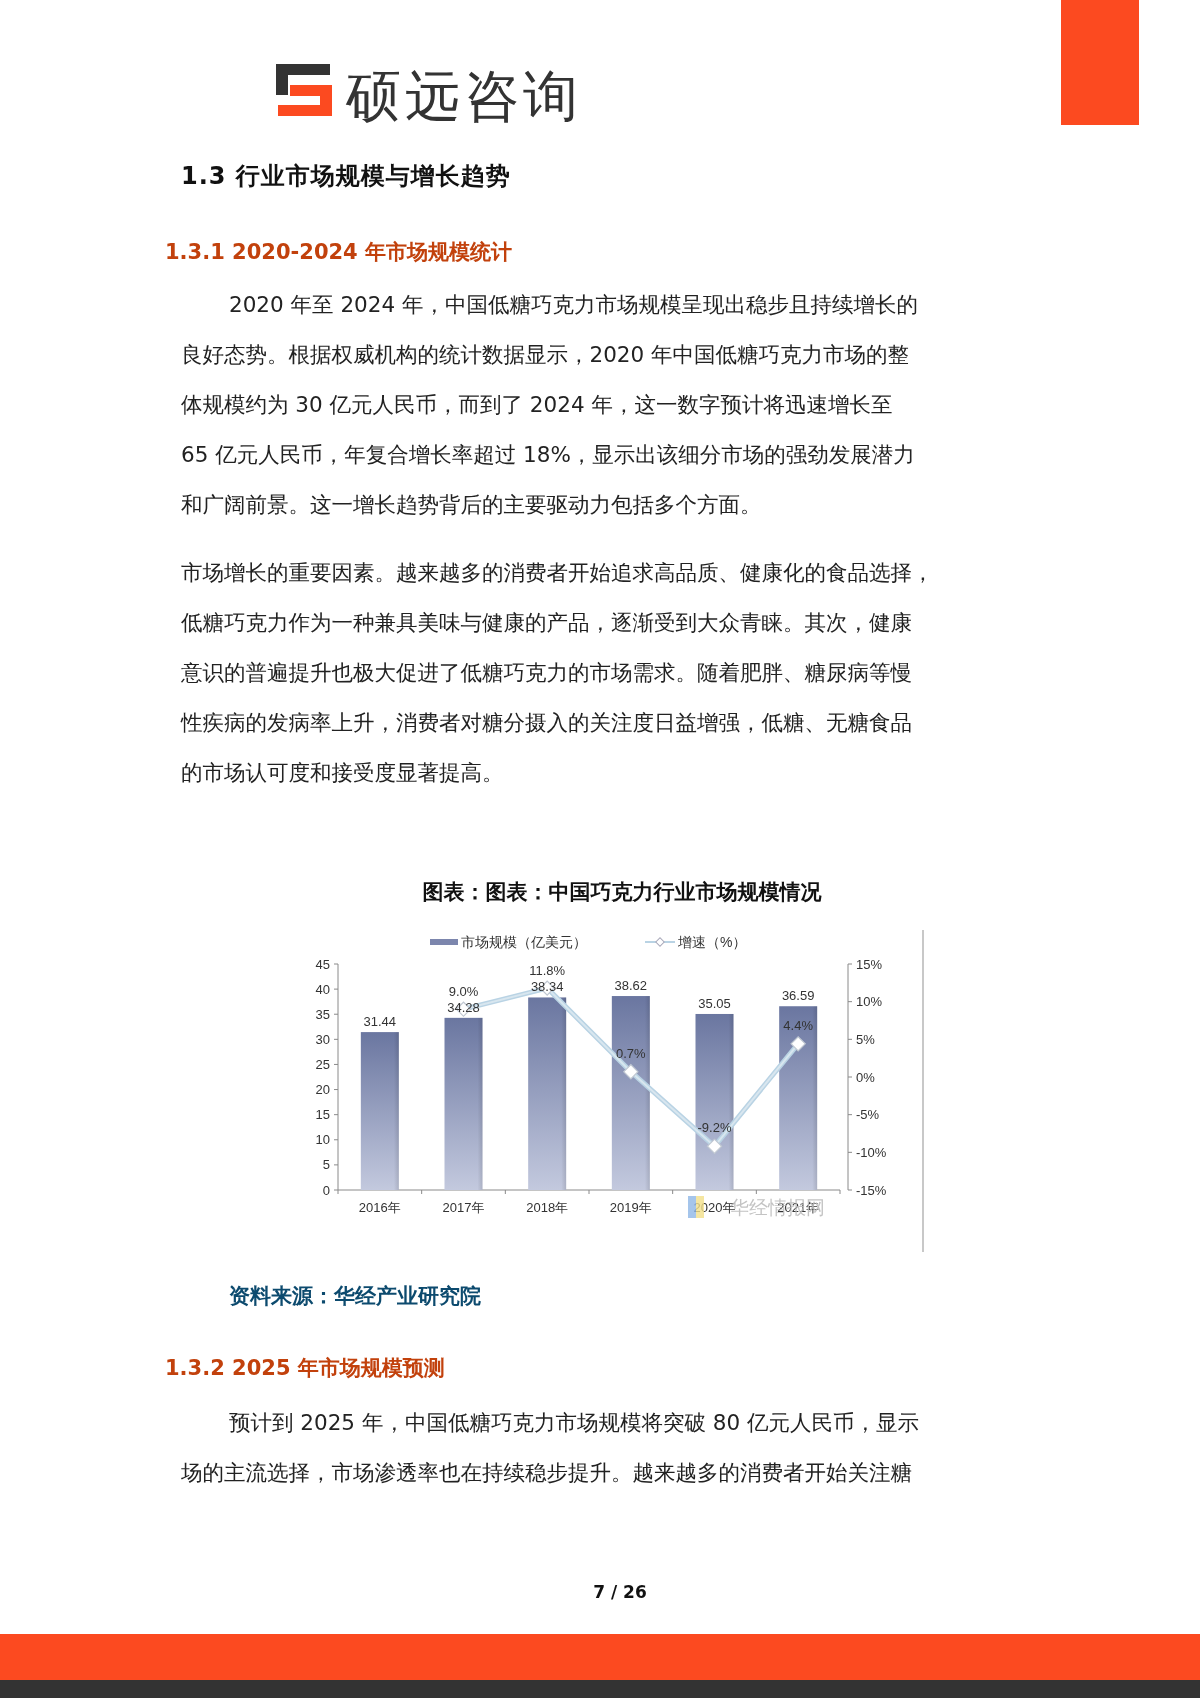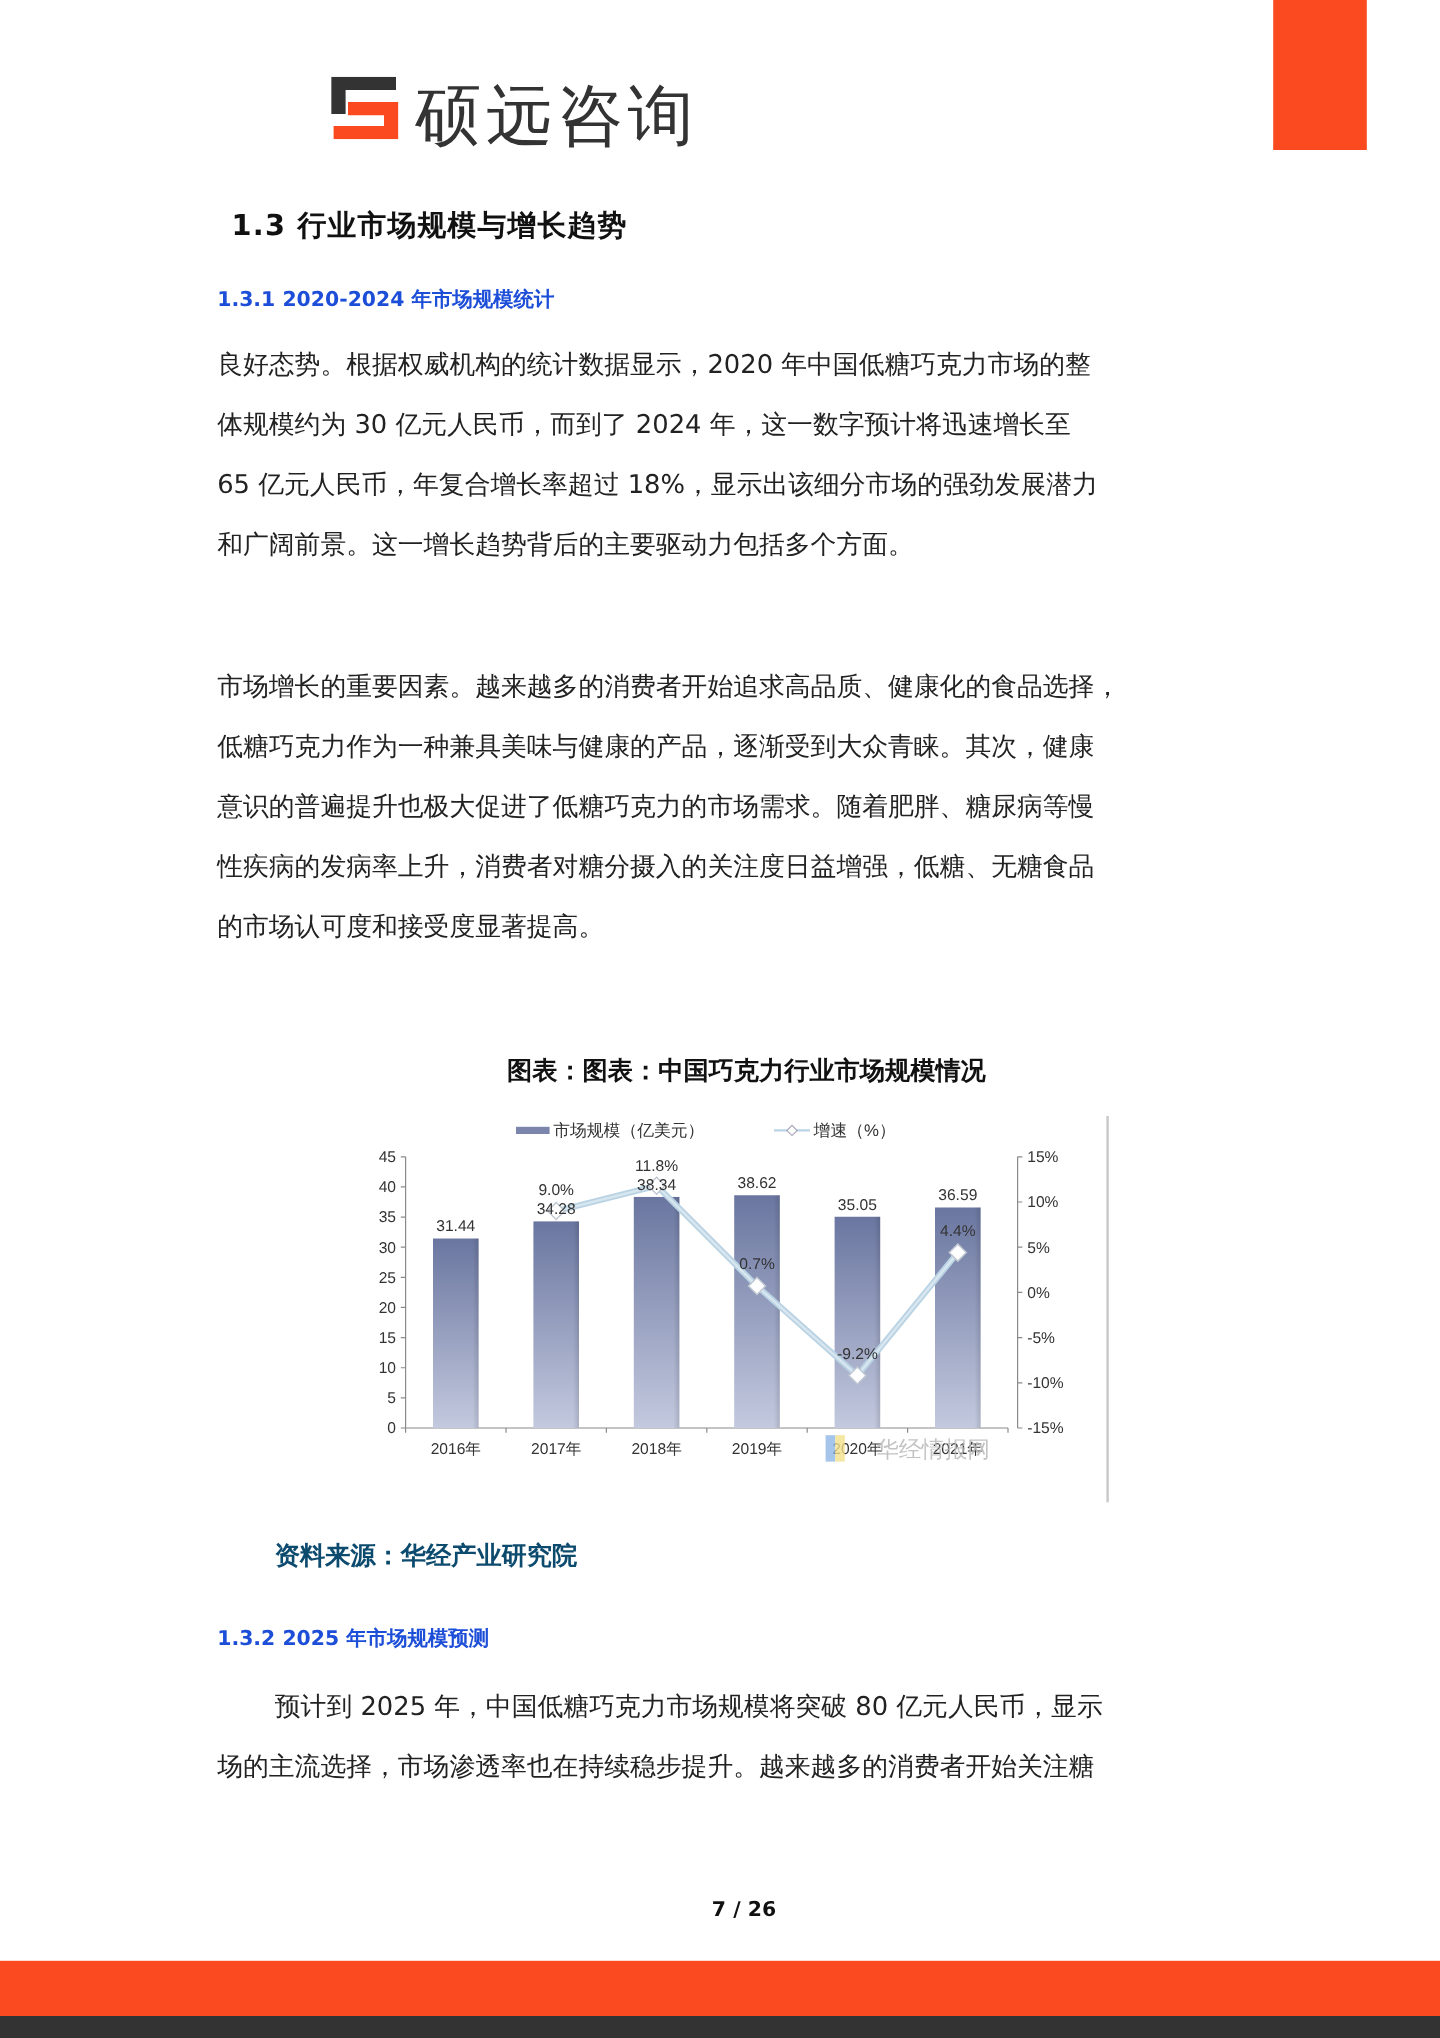--- a/index.html
+++ b/index.html
@@ -9,22 +9,22 @@
     font-family:"DejaVu Sans", "Liberation Sans", sans-serif;
   }
   .abs { position:absolute; }
 
   
   .logo { left:276px; top:64px; height:64px; display:flex; align-items:flex-start; }
   .logo-mark { width:56px; height:52px; position:relative; margin-right:14px; }
   .logo-text { font-size:55px; color:#333333; letter-spacing:4px; font-family:"DejaVu Sans", sans-serif; line-height:64px; }
   .corner-block { left:1061px; top:0; width:78px; height:125px; background:#fc4a20; }
 
-  h2.sec { left:181px; top:160px; margin:12px; font-size:24px; font-weight:bold; color:#111; letter-spacing:1px; }
-  h3.sub { margin:0; font-size:17px; font-weight:bold; color:#1d4ed8; left:181px; }
+  h2.sec { left:181px; top:160px; margin:0; font-size:24px; font-weight:bold; color:#111; letter-spacing:1px; }
+  h3.sub { margin:0; font-size:21px; font-weight:bold; color:#c2410c; left:165px; }
 
   .para { left:181px; width:836px; font-size:21.5px; line-height:50px; color:#222; margin:0; text-align:justify; text-justify:inter-character; }
   .para .indent { display:inline-block; width:48px; }
 
   .chart-title { left:0; width:1244px; text-align:center; font-size:21px; font-weight:bold; color:#111; }
 
   .source { left:229px; font-size:21px; font-weight:bold; color:#0c4a6e; }
 
   .page-num { left:0; width:1240px; text-align:center; font-size:17px; font-weight:bold; color:#111; }
   .footer-bar { left:0; top:1634px; width:1200px; height:46px; background:#fc4a20; }
@@ -49,20 +49,21 @@
   </div>
   <span class="logo-text">硕远咨询</span>
 </div>
 <div class="abs corner-block"></div>
 
 <h2 class="abs sec">1.3 行业市场规模与增长趋势</h2>
 
 <h3 class="abs sub" style="top:238px;">1.3.1 2020-2024 年市场规模统计</h3>
 
 <div class="abs para" style="top:280px;">
+  <div><span class="indent"></span><span>2020 年至 2024 年，中国低糖巧克力市场规模呈现出稳步且持续增长的</span></div>
   <div>良好态势。根据权威机构的统计数据显示，2020 年中国低糖巧克力市场的整</div>
   <div>体规模约为 30 亿元人民币，而到了 2024 年，这一数字预计将迅速增长至</div>
   <div>65 亿元人民币，年复合增长率超过 18%，显示出该细分市场的强劲发展潜力</div>
   <div>和广阔前景。这一增长趋势背后的主要驱动力包括多个方面。</div>
 </div>
 
 <div class="abs para" style="top:548px;">
   <div>市场增长的重要因素。越来越多的消费者开始追求高品质、健康化的食品选择，</div>
   <div>低糖巧克力作为一种兼具美味与健康的产品，逐渐受到大众青睐。其次，健康</div>
   <div>意识的普遍提升也极大促进了低糖巧克力的市场需求。随着肥胖、糖尿病等慢</div>

